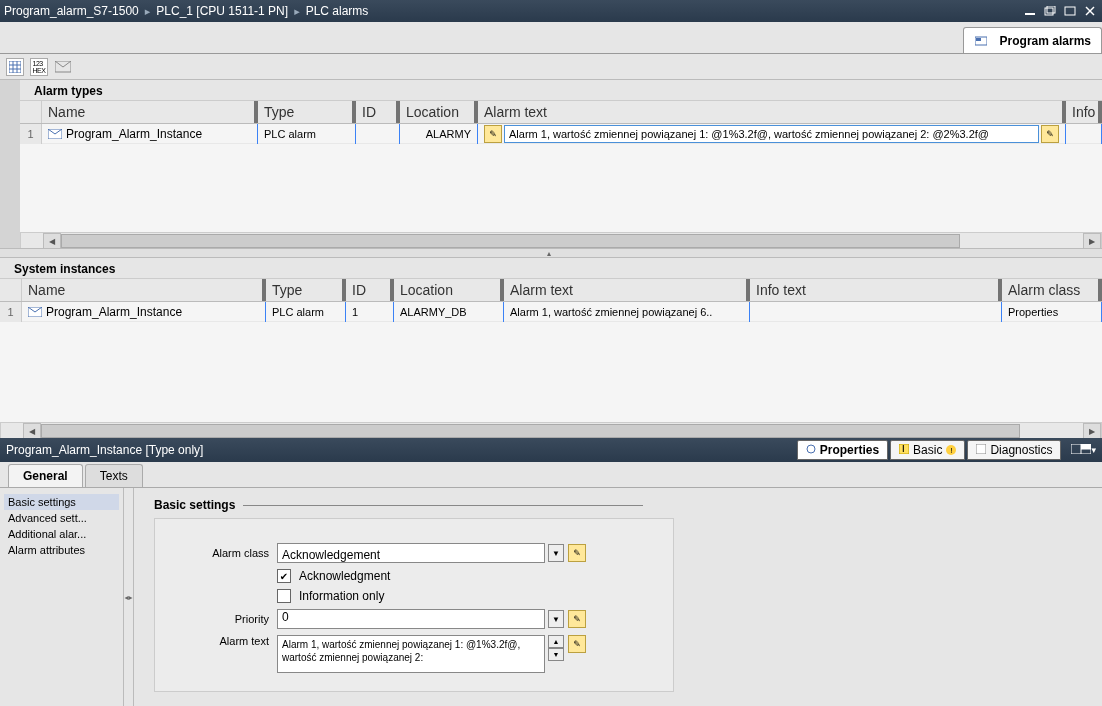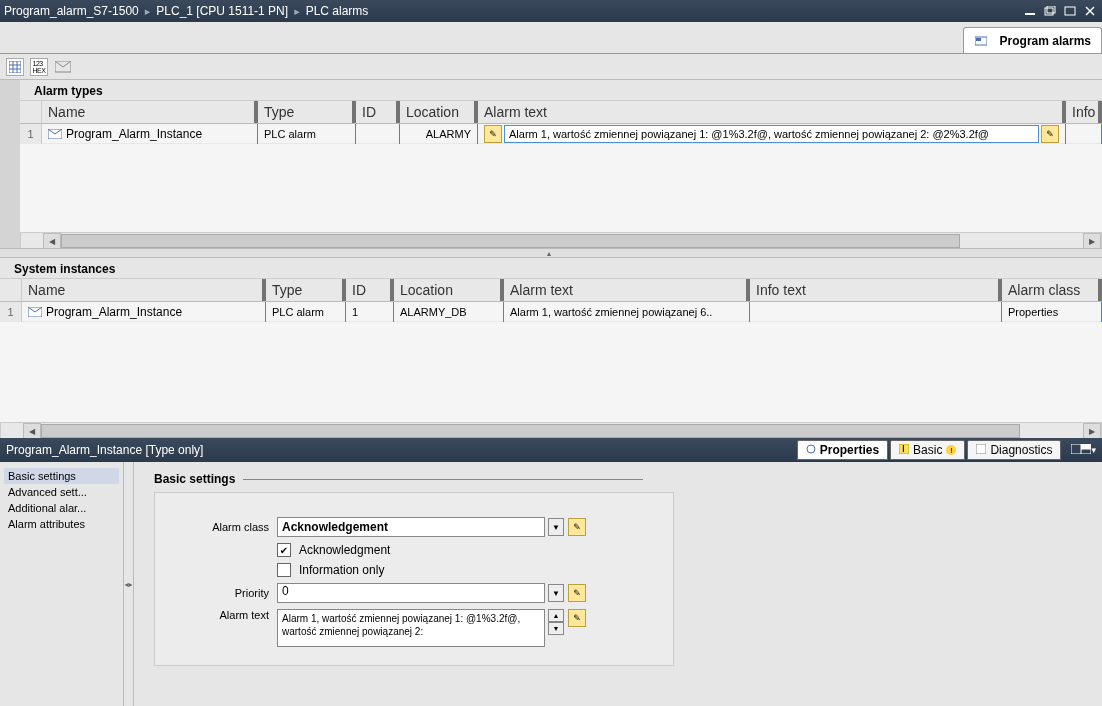--- a/index.html
+++ b/index.html
@@ -50,21 +50,21 @@
 .side-tree div { padding: 2px 4px; font-size: 11px; cursor: pointer; white-space: nowrap; overflow: hidden; text-overflow: ellipsis; }
 .side-tree .sel { background: #d0d8e8; }
 .form-area { flex: 1; padding: 10px 0 0 20px; overflow: hidden; }
 .form-heading { font-weight: bold; font-size: 13px; margin-bottom: 6px; display: flex; align-items: center; gap: 8px; }
 .form-heading .line { flex: 1; border-bottom: 1px solid #888; max-width: 400px; }
 .form-panel { background: #ececec; border: 1px solid #ccc; padding: 24px 18px 12px; width: 520px; }
 .form-row { display: flex; align-items: center; margin-bottom: 6px; gap: 8px; }
 .form-label { width: 96px; text-align: right; font-size: 11px; }
 .form-control { flex: 1; display: flex; align-items: center; gap: 4px; }
 .select, .num-input { height: 20px; border: 1px solid #888; background: #fff; padding: 0 4px; font-size: 11px; }
-.select { width: 268px; display: flex; align-items: center; justify-content: space-between; font-weight: bold; }
+.select { width: 268px; display: flex; align-items: flex-end; justify-content: space-between; }
 .num-input { width: 268px; }
 .dd-btn { width: 16px; height: 18px; border: 1px solid #888; background: #eee; display: flex; align-items: center; justify-content: center; font-size: 8px; margin-left: -1px; cursor: pointer; }
 .chk { width: 14px; height: 14px; border: 1px solid #666; background: #fff; display: inline-flex; align-items: center; justify-content: center; font-size: 10px; margin-right: 4px; }
 .textarea { width: 268px; height: 38px; border: 1px solid #888; background: #fff; padding: 2px 4px; font-size: 10px; line-height: 13px; overflow: hidden; }
 .spin-btns { display: flex; flex-direction: column; margin-left: -1px; }
 .spin-btn { width: 16px; height: 13px; border: 1px solid #888; background: #eee; font-size: 7px; display: flex; align-items: center; justify-content: center; cursor: pointer; }
 .ext-icon { width: 18px; height: 18px; border: 1px solid #bba040; background: #ffe89a; display: flex; align-items: center; justify-content: center; font-size: 9px; cursor: pointer; }
 .envelope-icon svg, .link-icon svg { display: block; }
 </style>
 </head>
@@ -264,20 +264,24 @@
         <rect width="10" height="10" fill="none" stroke="#fff"></rect>
       </svg></span>
   <span class="wbtn"><svg width="10" height="10">
         <rect width="10" height="5" fill="#fff"></rect>
         <rect y="5" width="10" height="5" fill="none" stroke="#fff"></rect>
       </svg></span>
   <span class="wbtn" style="font-size:9px;">▾</span>
 </div>
 
 <div class="inspector-body">
+  <div class="bottom-tabs">
+    <div class="btab active"><span>General</span></div>
+    <div class="btab"><span>Texts</span></div>
+  </div>
   <div class="inspector-content">
     <div class="side-tree">
       <div class="sel">Basic settings</div>
       <div>Advanced sett...</div>
       <div>Additional alar...</div>
       <div>Alarm attributes</div>
     </div>
     <div style="width:10px;border-right:1px solid #bbb;cursor:col-resize;display:flex;align-items:center;justify-content:center;">
         <span style="font-size:8px;color:#666;">◂▸</span>
       </div>

